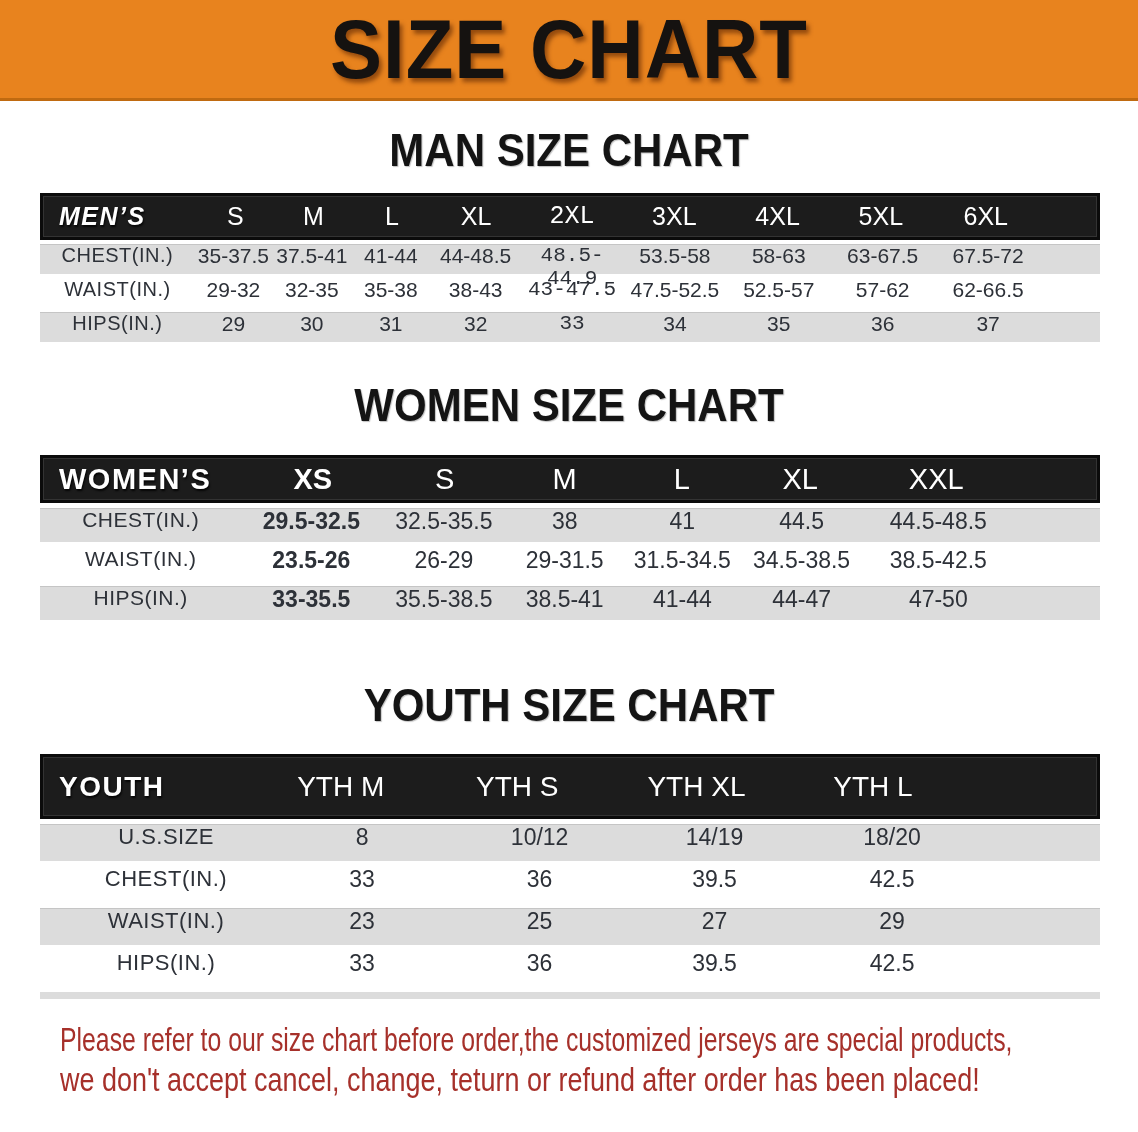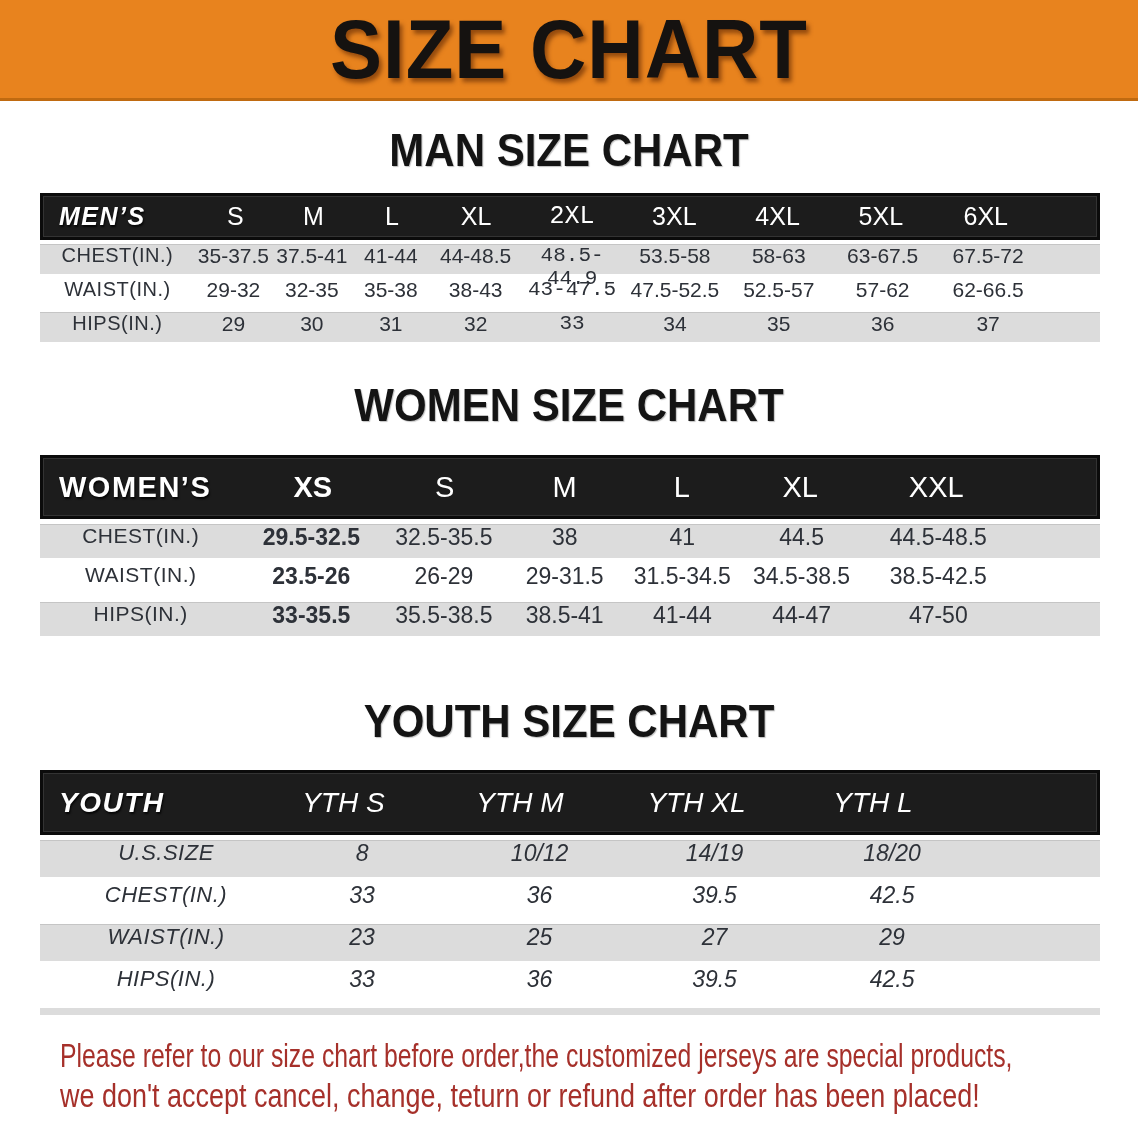--- a/index.html
+++ b/index.html
@@ -35,29 +35,29 @@
     transform:scaleY(1.12);letter-spacing:0px;line-height:46px;
     text-shadow:1px 1px 1px rgba(0,0,0,0.25);
   }
   .s-men  .section-heading{margin-top:26px;}
   .s-women .section-heading{margin-top:40px;}
   .s-youth .section-heading{margin-top:62px;}
   
   .size-table{width:1060px;margin-left:40px;}
   .s-men  .size-table{margin-top:20px;}
   .s-women .size-table{margin-top:27px;}
-  .s-youth .size-table{margin-top:26px;font-style:italic;}
+  .s-youth .size-table{margin-top:26px;}
 
   .t-head{
     display:flex;align-items:center;background:var(--header-black);
     border:3px solid #0B0B0B;box-shadow:inset 0 0 0 1px #333;
     color:#fff;
   }
   .men  .t-head{height:47px;}
-  .women .t-head{height:64px;}
+  .women .t-head{height:48px;}
   .youth .t-head{height:65px;}
 
   .corner{
     font-weight:bold;letter-spacing:1.5px;padding-left:16px;text-align:left !important;
     text-shadow:1px 2px 2px rgba(0,0,0,0.8);
   }
   .men  .corner{font-size:31px;font-style:italic;}
   .women .corner{font-size:31px;}
   .youth .corner{font-size:30px;}
 
@@ -231,22 +231,22 @@
             <div class="cell spacer"></div>
           </div>
         </div>
     </section>
 
     <section class="section s-youth">
       <h2 class="section-heading">YOUTH SIZE CHART</h2>
       <div class="size-table youth">
           <div class="t-head">
             <div class="cell c0 corner">YOUTH</div>
+            <div class="cell c2">YTH M</div>
             <div class="cell c1">YTH S</div>
-            <div class="cell c2">YTH M</div>
             <div class="cell c4">YTH XL</div>
             <div class="cell c3">YTH L</div>
             <div class="cell spacer"></div>
           </div>
           <div class="t-row odd">
             <div class="cell c0 rlabel">U.S.SIZE</div>
             <div class="cell c1">8</div>
             <div class="cell c2">10/12</div>
             <div class="cell c3">14/19</div>
             <div class="cell c4">18/20</div>

